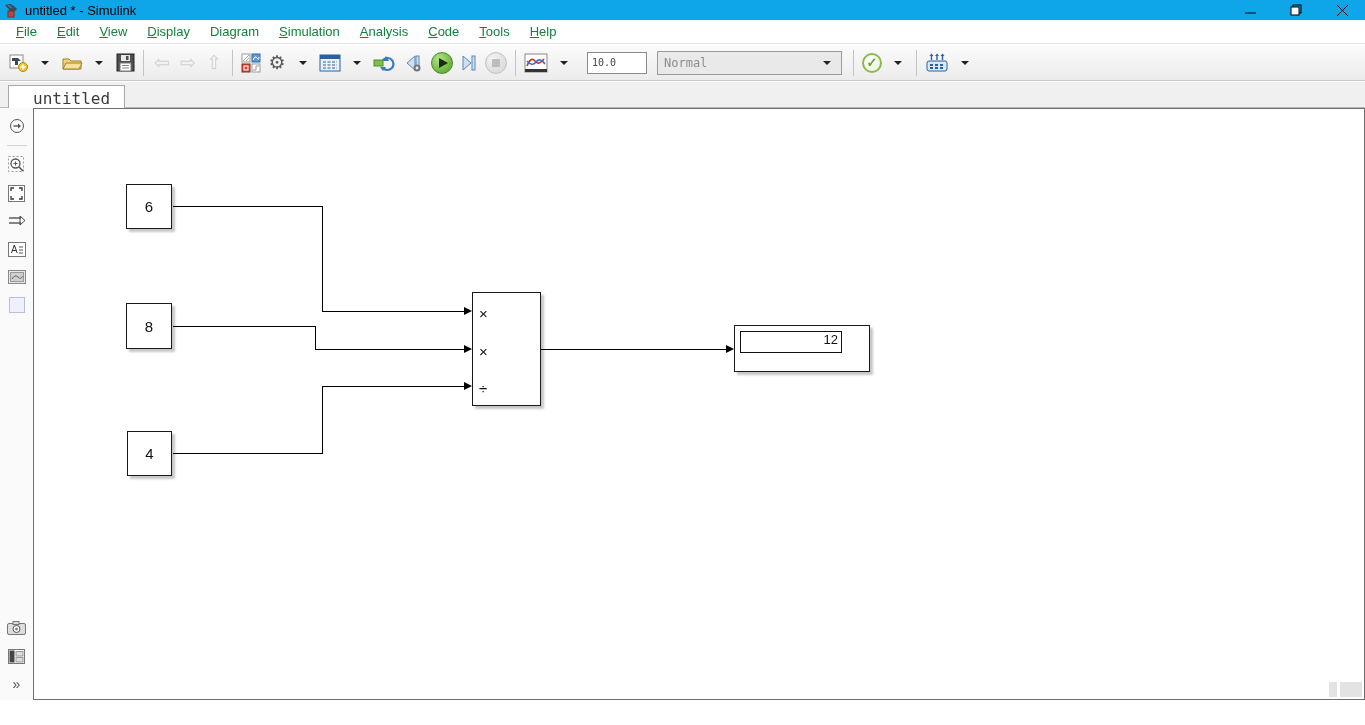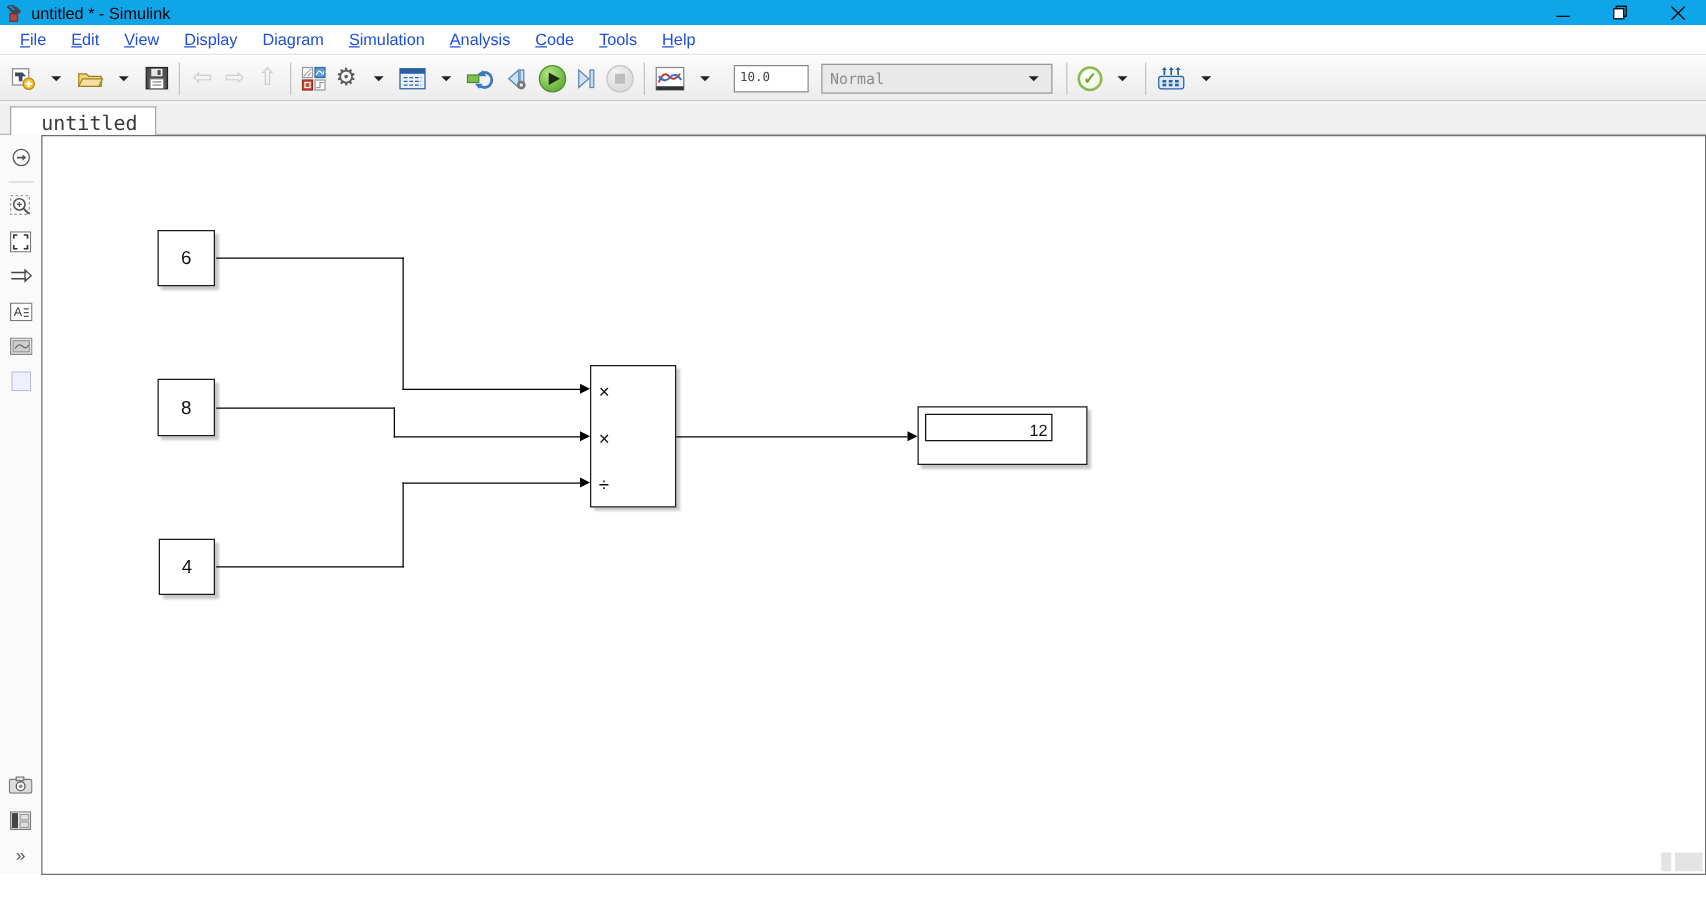--- a/index.html
+++ b/index.html
@@ -11,21 +11,21 @@
   .titlebar { position:absolute; top:0; left:0; right:0; height:20px; background:#0ea5e9;
               display:flex; align-items:center; padding-left:4px; }
   .app-icon { width:16px; height:15px; margin-right:5px; }
   .title-text { font-size:13px; color:#000; }
   .win-controls { position:absolute; right:0; top:0; height:20px; display:flex; }
   .win-btn { width:46px; height:20px; display:flex; align-items:center; justify-content:center; }
 
   
   .menubar { position:absolute; top:20px; left:0; right:0; height:24px; background:#fff;
              display:flex; align-items:center; padding-left:6px; border-bottom:1px solid #e3e3e3; }
-  .menu-item { font-size:13px; color:#1d4ed8; padding:3px 10px; cursor:default; }
+  .menu-item { font-size:13px; color:#15803d; padding:3px 10px; cursor:default; }
   .mn { text-decoration:underline; }
 
   
   .toolbar { position:absolute; top:45px; left:0; right:0; height:36px;
              background:linear-gradient(#fbfbfb,#ececec); border-bottom:1px solid #c9c9c9;
              display:flex; align-items:center; padding-left:6px; }
   .tb-btn { height:28px; min-width:26px; display:flex; align-items:center; justify-content:center;
             border:1px solid transparent; border-radius:2px; padding:0 2px; }
   .tb-sep { width:1px; height:26px; background:#c4c4c4; margin:0 5px; }
   .dd { width:0; height:0; border-left:4px solid transparent; border-right:4px solid transparent;
@@ -79,21 +79,21 @@
   .const-blk { display:flex; align-items:center; justify-content:center;
                font-size:15px; color:#111; }
   .wire { position:absolute; background:#000; }
   .wire.h { height:1.4px; }
   .wire.v { width:1.4px; }
   .arr { position:absolute; width:0; height:0; border-style:solid;
          border-width:4.5px 0 4.5px 8px; border-color:transparent transparent transparent #000; }
   .port-sym { position:absolute; left:6px; width:16px; height:18px; font-size:15px; color:#111;
               display:flex; align-items:center; justify-content:flex-start; }
   .disp-inner { position:absolute; left:5px; top:5px; width:102px; height:22px;
-                border:1px solid #111; display:flex; align-items:flex-end; justify-content:flex-end;
+                border:1px solid #111; display:flex; align-items:flex-start; justify-content:flex-end;
                 font-size:13px; color:#111; padding-right:3px; background:#fff; }
   .grip { position:absolute; right:2px; bottom:2px; display:flex; }
   .grip span { background:#e3e3e3; margin-left:3px; }
 
   
   .statusbar { position:absolute; top:701px; left:0; right:0; height:24px; background:#f0f0f0;
                border-top:1px solid #d6d6d6; font-size:13px; color:#1a1a1a; }
   .sb-ready { position:absolute; left:6px; top:4px; }
   .sb-zoom  { position:absolute; left:848px; top:4px; }
   .sb-solver{ position:absolute; right:4px; top:4px; color:#0e5ea8; }

